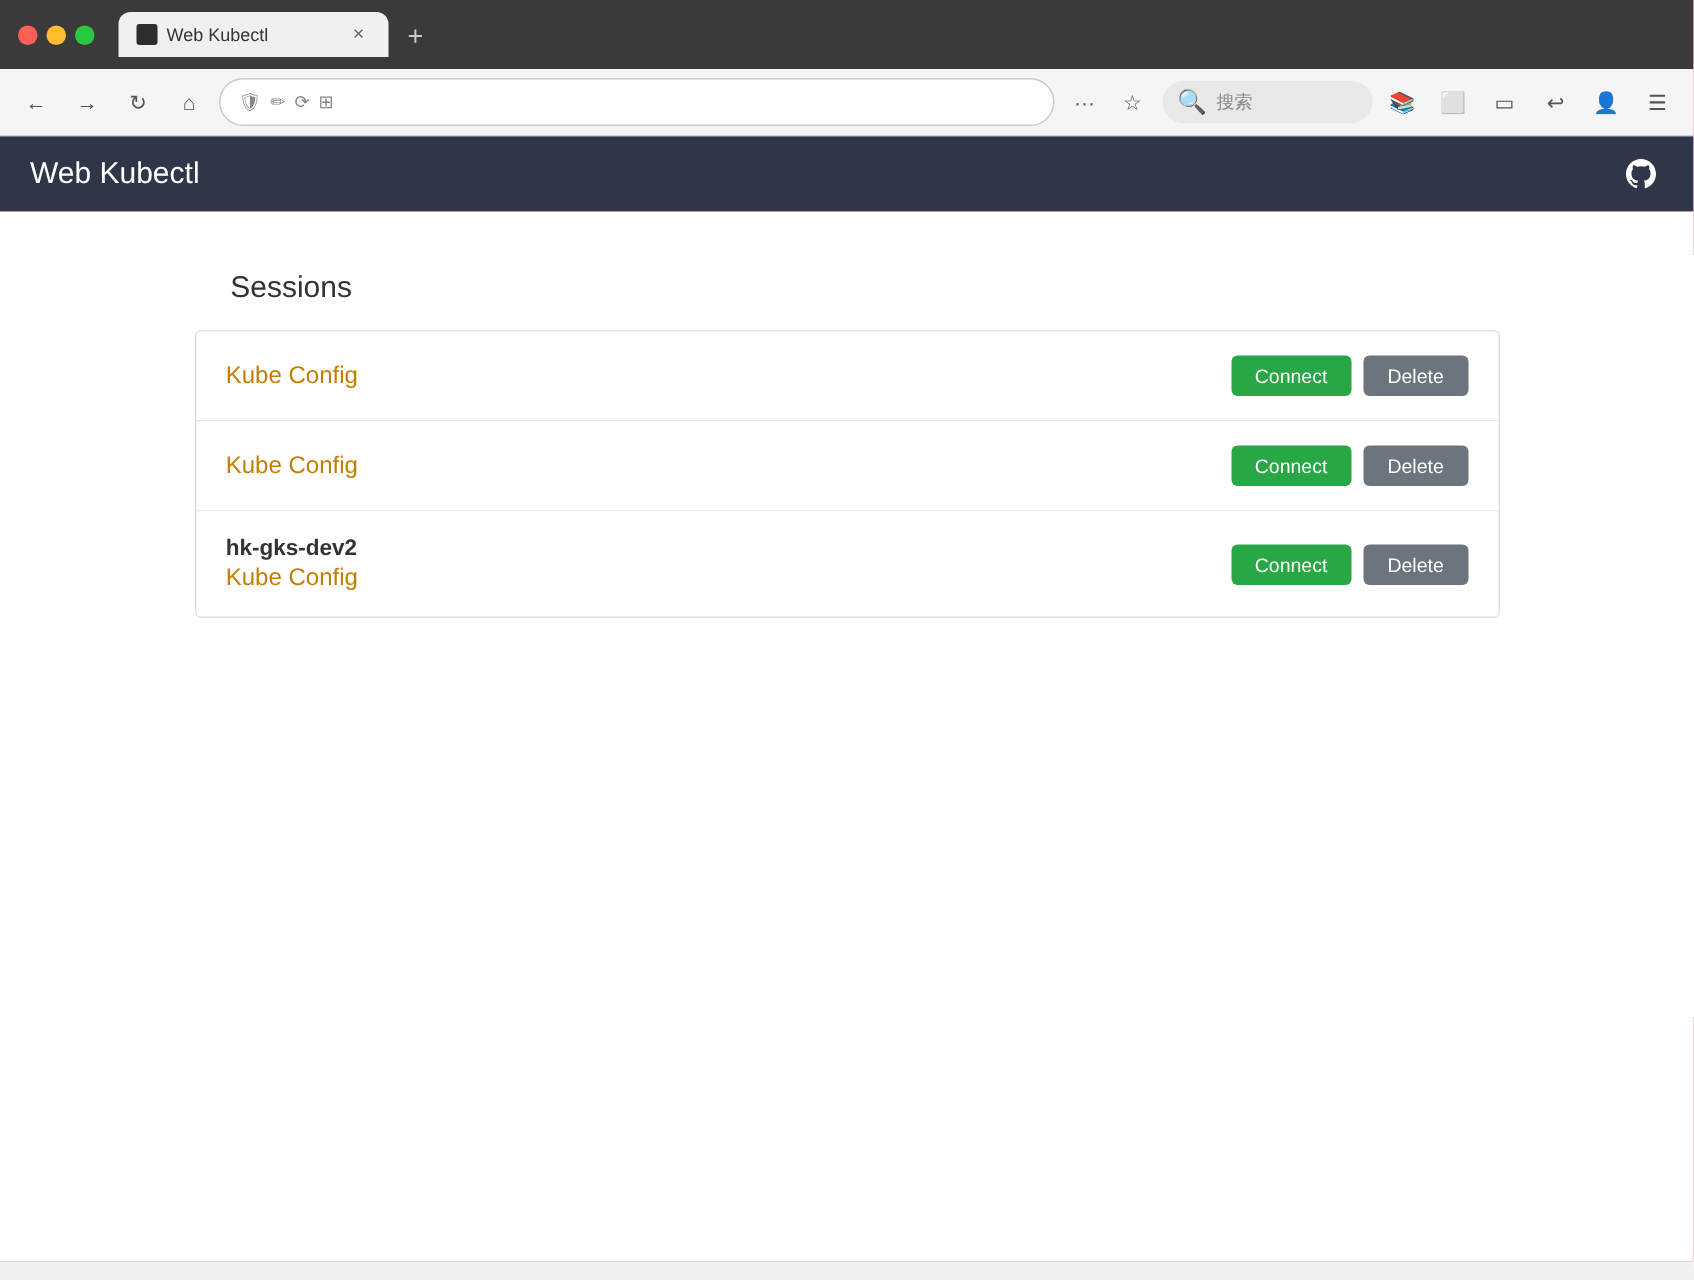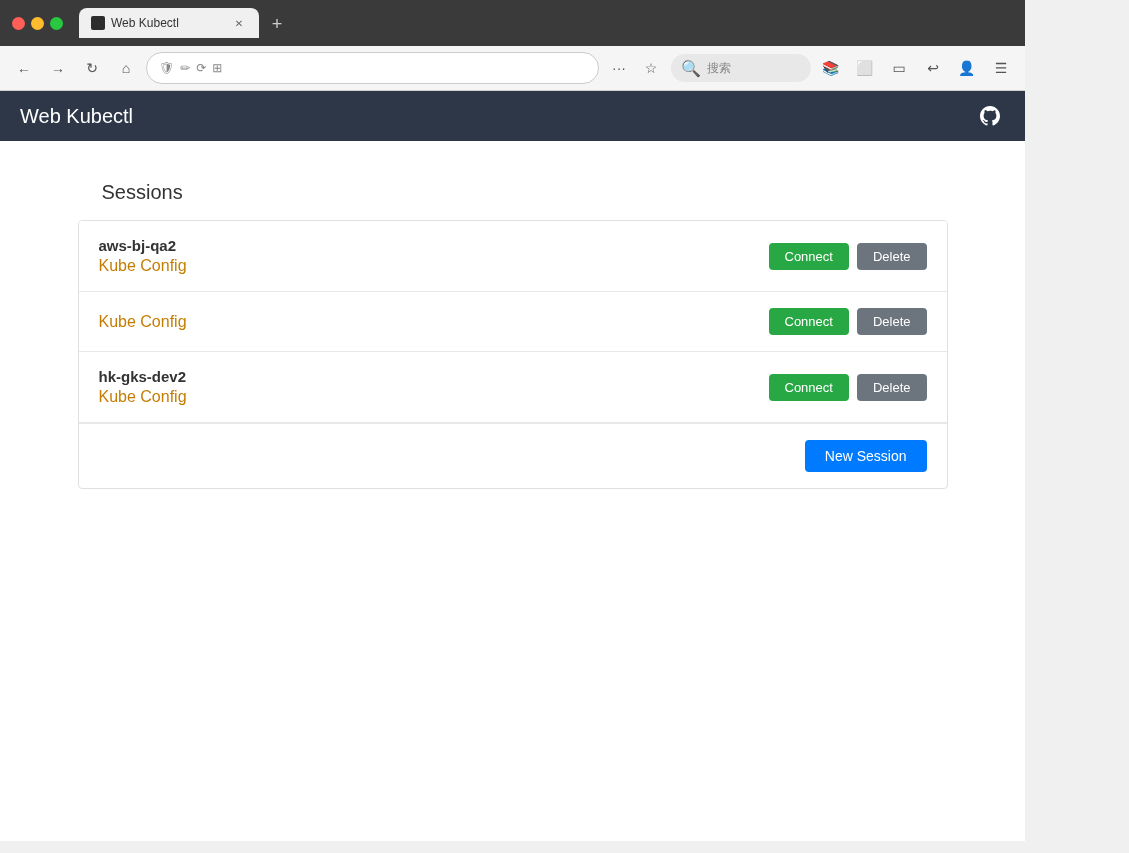--- a/index.html
+++ b/index.html
@@ -1,21 +1,21 @@
 <!DOCTYPE html>
 <html><head>
   <meta charset="utf-8">
   <style>
     * { margin: 0; padding: 0; box-sizing: border-box; }
     body { font-family: -apple-system, BlinkMacSystemFont, 'Segoe UI', sans-serif; background: #f0f0f0; }
 
     
     .browser-chrome {
       background: #a21caf;
-      width: 1025px;
+      width: 1129px;
     }
 
     .title-bar {
       display: flex;
       align-items: center;
       padding: 8px 12px;
       gap: 8px;
       background: #3a3a3a;
     }
 
@@ -351,21 +351,20 @@
   </div>
 
   <div class="app-content">
     <div class="sessions-container">
       <div class="sessions-title">Sessions</div>
 
       <div class="sessions-table">
 
         <div class="session-row">
           <div class="session-info">
-            <div class="session-name">aws-bj-qa2</div>
             <div class="session-type">Kube Config</div>
           </div>
           <div class="session-actions">
             <button class="btn-connect">Connect</button>
             <button class="btn-delete">Delete</button>
           </div>
         </div>
 
         <div class="session-row">
           <div class="session-info">
@@ -381,19 +380,16 @@
           <div class="session-info">
             <div class="session-name">hk-gks-dev2</div>
             <div class="session-type">Kube Config</div>
           </div>
           <div class="session-actions">
             <button class="btn-connect">Connect</button>
             <button class="btn-delete">Delete</button>
           </div>
         </div>
 
-        <div class="sessions-footer">
-          <button class="btn-new-session">New Session</button>
-        </div>
       </div>
     </div>
   </div>
 </div>
 
 </body></html>

